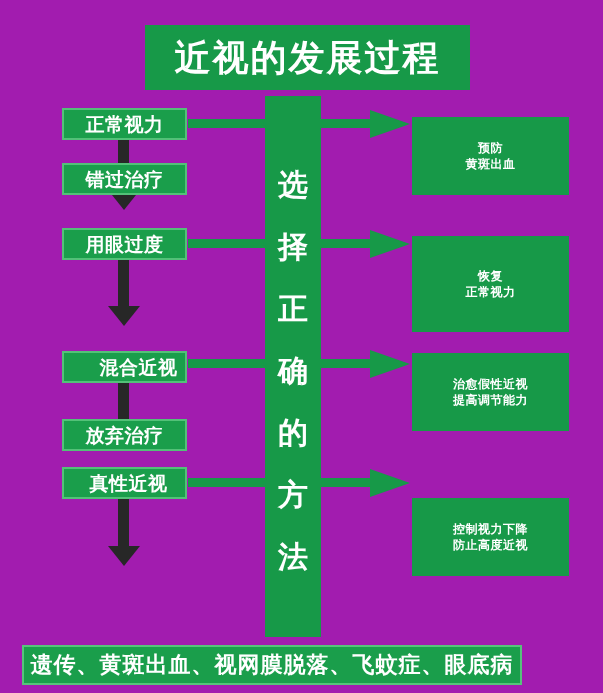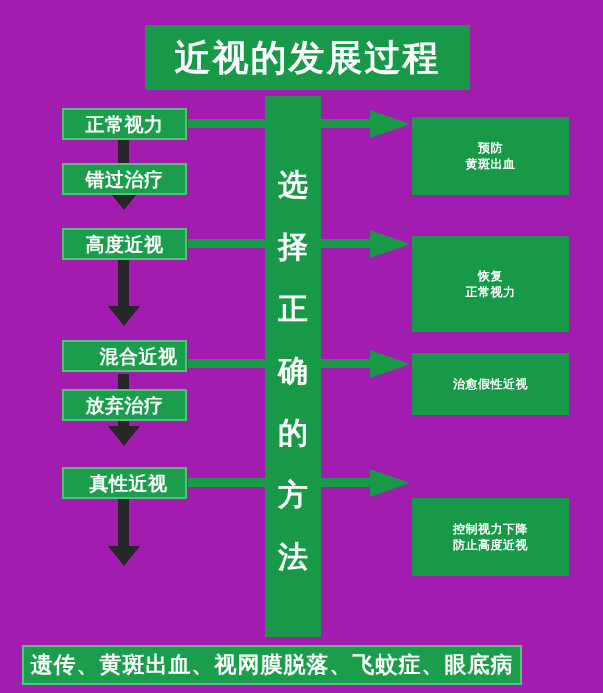--- a/index.html
+++ b/index.html
@@ -202,42 +202,43 @@
     <div class="vchar">法</div>
   </div>
 
   <div class="stage-box" style="top:108px;">
     <span>正常视力</span>
   </div>
   <div class="stage-box" style="top:163px;">
     <span>错过治疗</span>
   </div>
   <div class="stage-box" style="top:228px;">
-    <span>高度近视</span>
-  </div>
-  <div class="stage-box" style="top:340px;padding-left:28px;">
+    <span>用眼过度</span>
+  </div>
+  <div class="stage-box" style="top:351px;padding-left:28px;">
     <span>混合近视</span>
   </div>
-  <div class="stage-box" style="top:389px;">
+  <div class="stage-box" style="top:419px;">
     <span>放弃治疗</span>
   </div>
   <div class="stage-box" style="top:467px;padding-left:8px;">
     <span>真性近视</span>
   </div>
 
   <div class="outcome-box" style="top:117px;height:78px;">
     <div class="line">预防</div>
     <div class="line">黄斑出血</div>
   </div>
   <div class="outcome-box" style="top:236px;height:96px;">
     <div class="line">恢复</div>
     <div class="line">正常视力</div>
   </div>
-  <div class="outcome-box" style="top:353px;height:62px;">
+  <div class="outcome-box" style="top:353px;height:78px;">
     <div class="line">治愈假性近视</div>
+    <div class="line">提高调节能力</div>
   </div>
   <div class="outcome-box" style="top:498px;height:78px;">
     <div class="line">控制视力下降</div>
     <div class="line">防止高度近视</div>
   </div>
 
   <div class="bottom-bar">
     <span>遗传、黄斑出血、视网膜脱落、飞蚊症、眼底病</span>
   </div>
 

